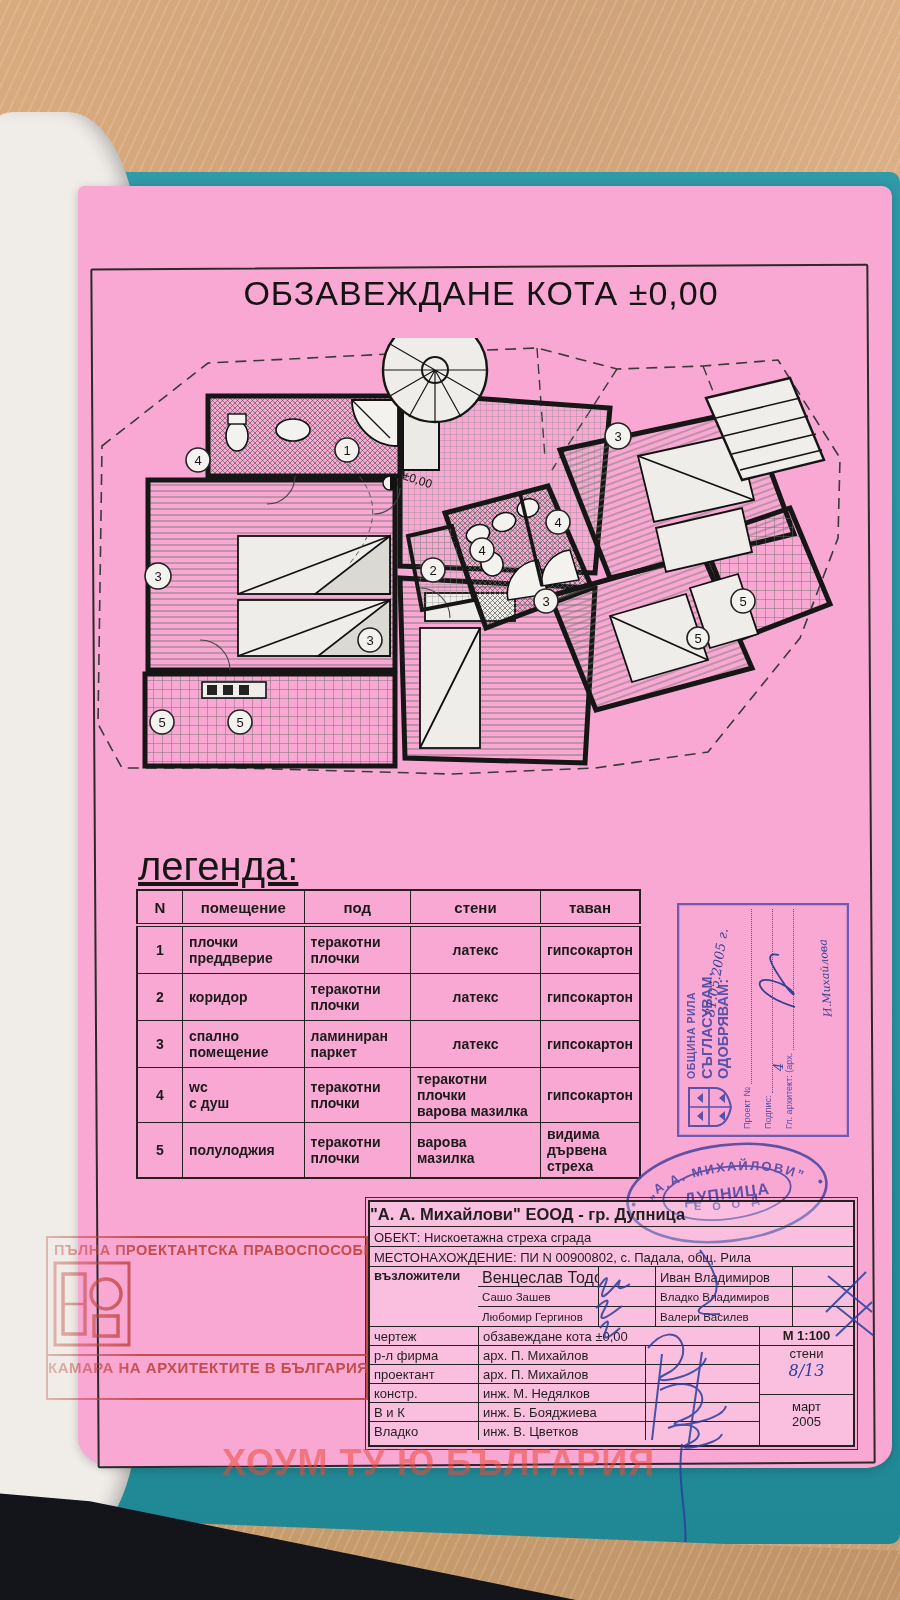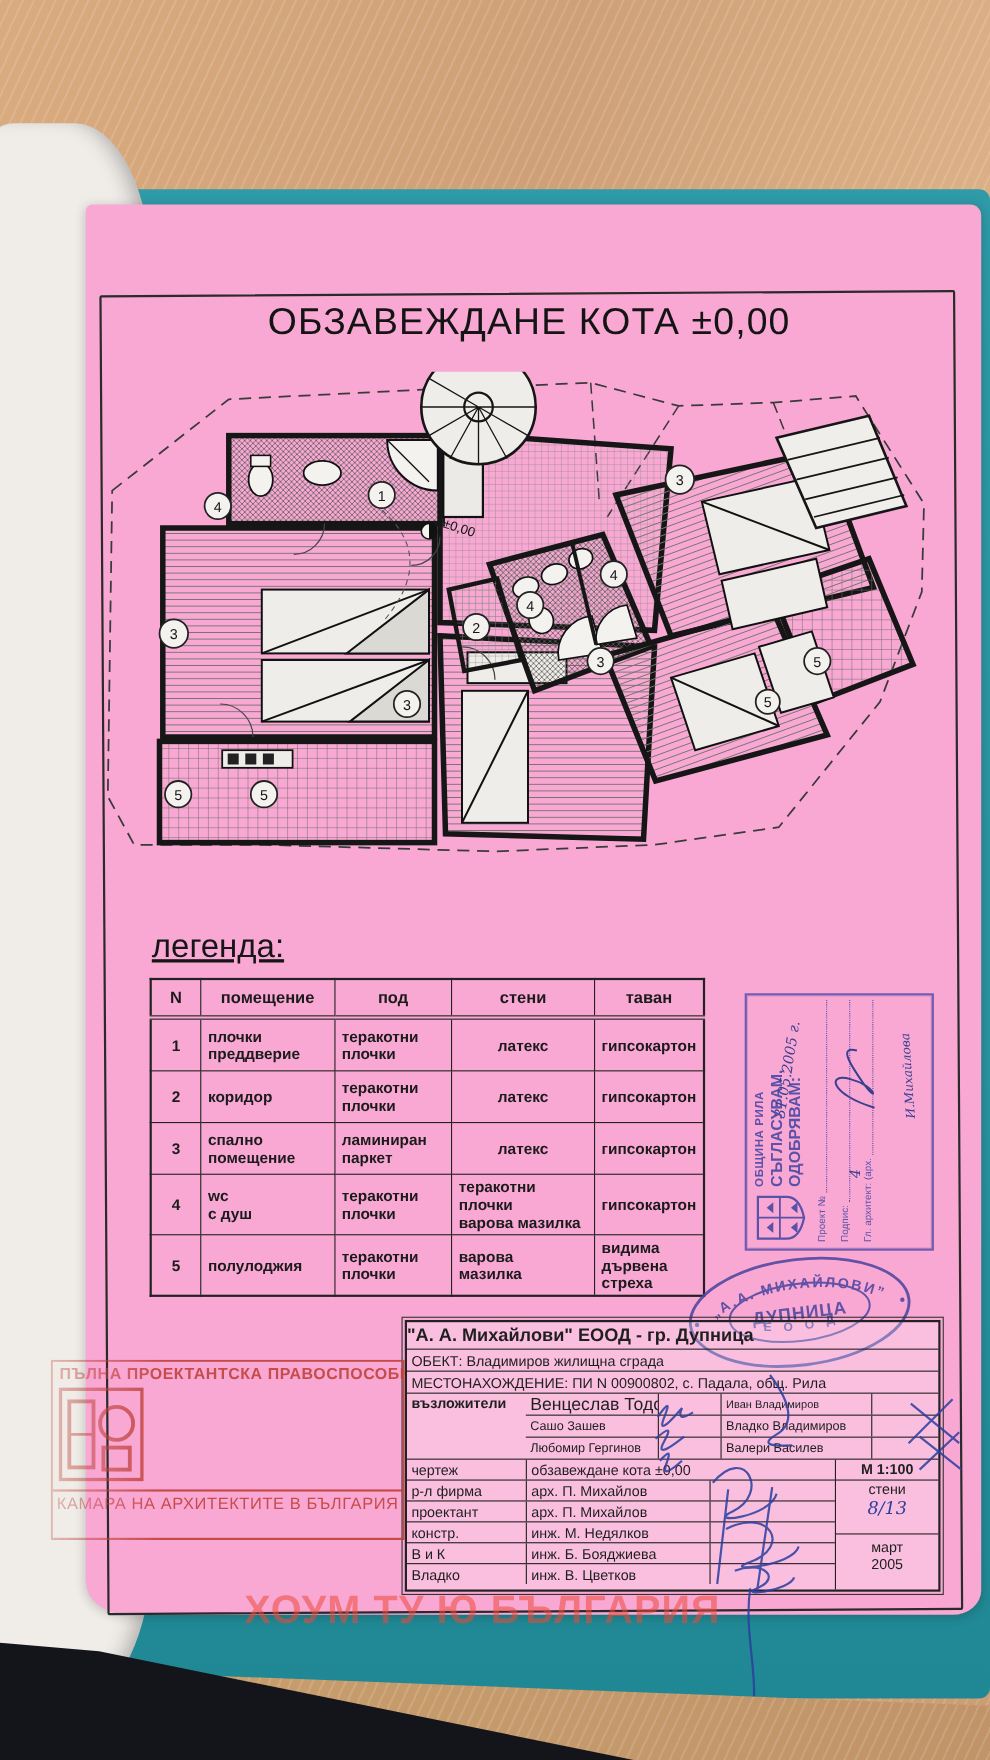--- a/index.html
+++ b/index.html
@@ -22,21 +22,21 @@
         border-radius:26px 70px 70px 30px/26px 140px 140px 30px;
         box-shadow:inset -14px 0 18px -8px rgba(0,0,0,.28), inset 2px 0 0 rgba(0,0,0,.06);}
   .sheet{left:78px;top:186px;width:814px;height:1282px;background:#f9a8d4;
         border-radius:6px 10px 26px 40px/6px 10px 22px 30px;
         box-shadow:0 2px 10px rgba(0,0,0,.20);}
   .frame{left:16px;top:80px;width:774px;height:1196px;border:2px solid #2a2a2a;
         transform:rotate(-.35deg);border-radius:2px;}
   .title{left:16px;top:88px;width:774px;text-align:center;font-size:34px;
         letter-spacing:1px;color:#141414;}
   
-  .legend-h{left:60px;top:658px;font-size:30px;text-decoration:underline;color:#161616;}
+  .legend-h{left:60px;top:658px;font-size:40px;text-decoration:underline;color:#161616;}
   table.legend{left:58px;top:703px;position:absolute;border-collapse:collapse;
         width:505px;font-size:14px;font-weight:600;color:#1b1b1b;}
   table.legend th,table.legend td{border:1.6px solid #222;padding:3px 6px;vertical-align:middle;}
   table.legend th{font-size:15px;border-bottom:4px double #222;height:26px;}
   table.legend td{white-space:pre-line;height:40px;}
   table.legend{border:2.5px solid #222;}
   .colN{width:38px;text-align:center;}
   
   .ap-wrap{left:600px;top:718px;width:170px;height:232px;}
   .ap{position:absolute;left:50%;top:50%;width:230px;height:168px;
@@ -82,21 +82,21 @@
   .red .body{display:flex;margin-top:2px;}
   .red .txt{margin-left:8px;}
   .red .r2{font-size:11.5px;font-weight:bold;letter-spacing:2.5px;margin-top:2px;}
   .red .r3{font-size:10px;letter-spacing:4px;margin-top:8px;font-weight:bold;}
   .red .r4{font-size:13.5px;font-weight:bold;margin-top:1px;white-space:nowrap;}
   .red .sigrow{display:flex;font-size:8px;margin-top:14px;}
   .red .dcol{width:95px;border-top:1.2px dotted #bf4038;text-align:center;position:relative;}
   .red .hand{position:absolute;left:2px;top:-17px;font-size:13px;color:#283593;font-style:italic;
              font-family:"DejaVu Serif",serif;}
   .red .foot{border-top:2px solid #bf4038;margin-top:6px;text-align:center;
-             font-size:15px;font-weight:normal;letter-spacing:.5px;padding-top:3px;white-space:nowrap;}
+             font-size:15px;font-weight:bold;letter-spacing:.5px;padding-top:3px;white-space:nowrap;}
   .wm{left:222px;top:1442px;font-size:36px;font-weight:800;letter-spacing:1px;
       color:rgba(236,72,55,.55);white-space:nowrap;}
   svg text{font-family:"Liberation Sans",sans-serif;}
 </style>
 </head>
 <body>
 
 <div class="abs folder"></div>
 <div class="abs book"></div>
 
@@ -342,32 +342,32 @@
       <text font-size="11" font-weight="bold" fill="#4c46a0" stroke="none" letter-spacing="4">
         <textPath href="#arcB" startOffset="50%" text-anchor="middle">Е О О Д</textPath>
       </text>
       <text x="114" y="65" font-size="16" font-weight="bold" fill="#4c46a0" stroke="none" text-anchor="middle" letter-spacing="1">ДУПНИЦА</text>
     </g>
   </svg>
 
   <div class="abs tb">
     <div class="row company">"А. А. Михайлови" ЕООД - гр. Дупница</div>
     <div class="row oneline">
-        <div class="cell" style="width:100%">ОБЕКТ: Владимиров жилищна сграда</div>
+        <div class="cell" style="width:100%">ОБЕКТ: Нискоетажна стреха сграда</div>
       </div>
     <div class="row oneline">
         <div class="cell" style="width:100%">МЕСТОНАХОЖДЕНИЕ: ПИ  N 00900802, с. Падала, общ. Рила</div>
       </div>
     <div class="row clients">
       <div class="cell lbl" style="font-weight:bold">възложители</div>
       <div class="cl-grid">
         <div class="cl-row">
             <div class="cell" style="width:112px;font-size:16px">Венцеслав Тодоров</div>
             <div class="cell" style="width:48px"></div>
-            <div class="cell" style="width:128px;font-size:10px">Иван Владимиров</div>
+            <div class="cell" style="width:128px;font-size:13px">Иван Владимиров</div>
             <div class="cell" style="flex:1"></div>
           </div>
         <div class="cl-row">
             <div class="cell" style="width:112px;font-size:11.5px">Сашо Зашев</div>
             <div class="cell" style="width:48px"></div>
             <div class="cell" style="width:128px;font-size:11.5px">Владко Владимиров</div>
             <div class="cell" style="flex:1"></div>
           </div>
         <div class="cl-row">
             <div class="cell" style="width:112px;font-size:11.5px">Любомир Гергинов</div>

